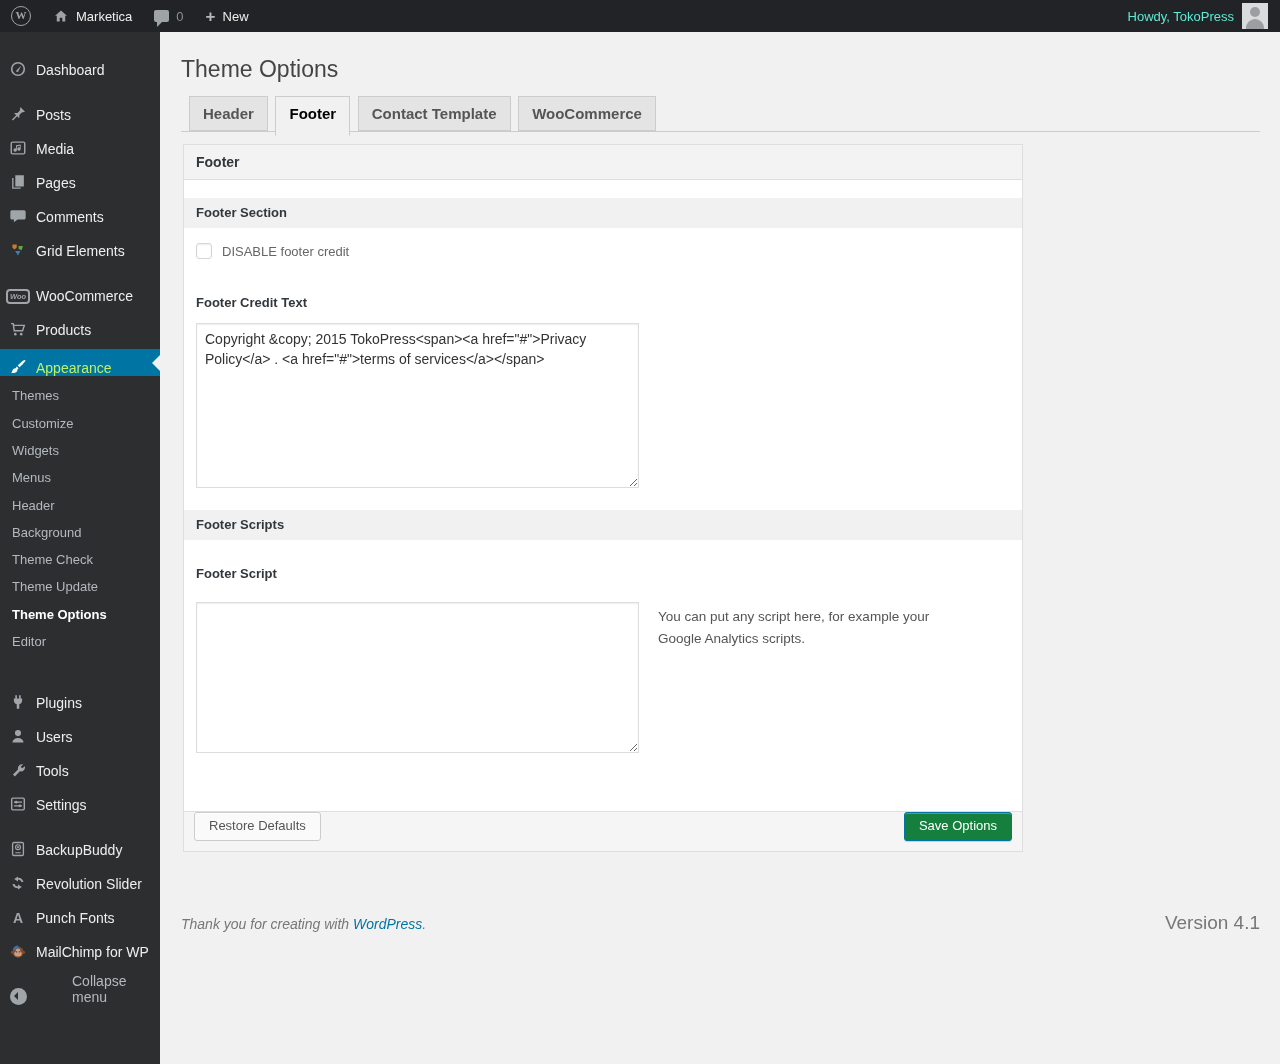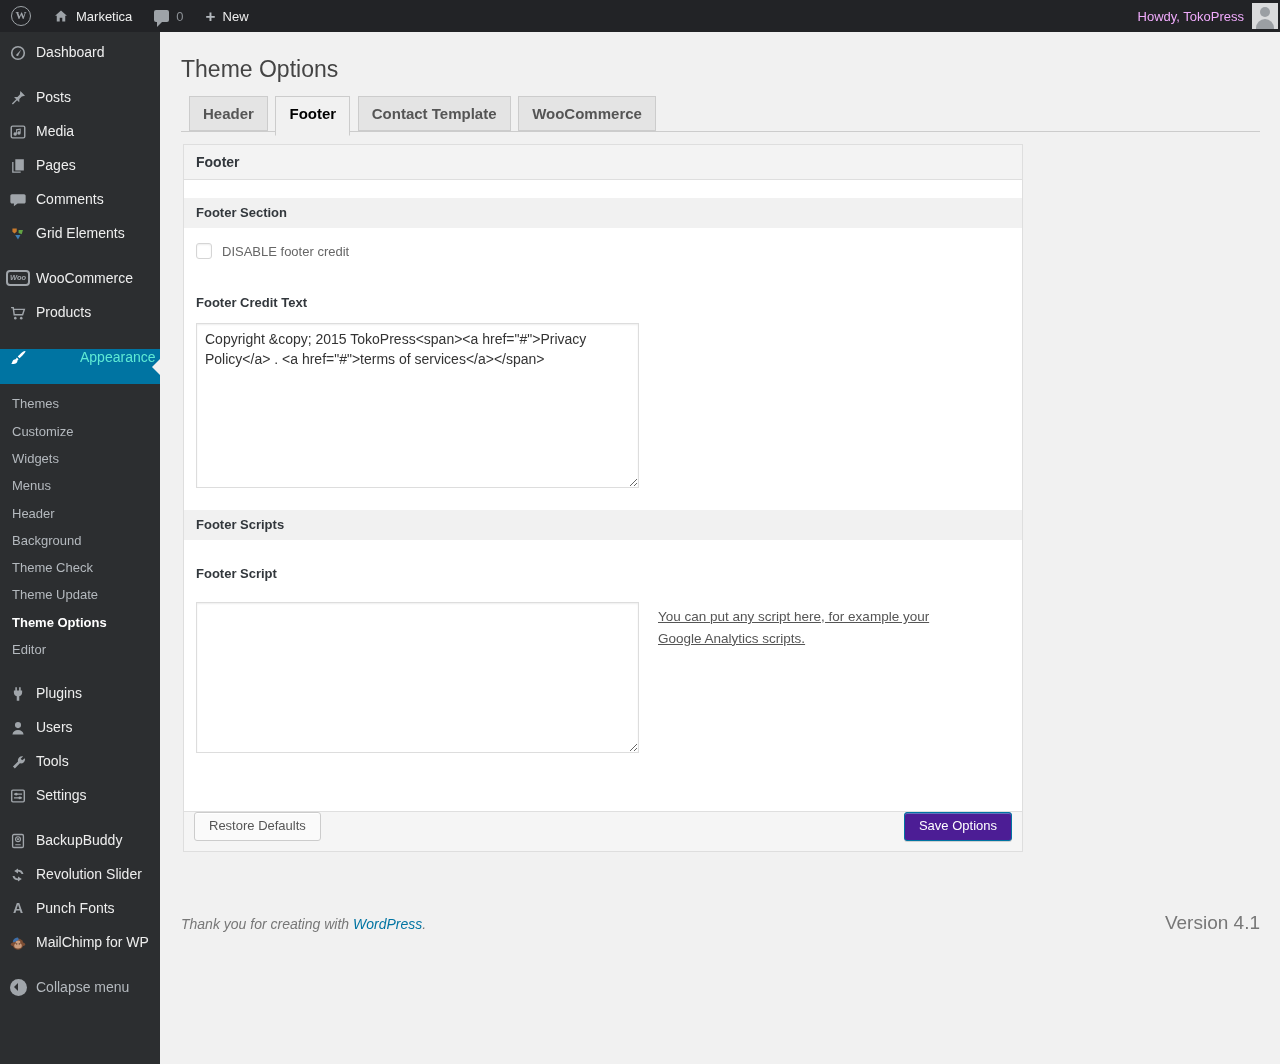--- a/index.html
+++ b/index.html
@@ -16,53 +16,53 @@
     background:#222326; display:flex; align-items:center; justify-content:space-between;
     z-index:100;
   }
   .ab-left { display:flex; align-items:center; height:100%; }
   .ab-item { display:flex; align-items:center; gap:7px; padding:0 11px; height:100%;
              color:#eee; font-size:13px; cursor:pointer; white-space:nowrap; }
   .ab-wp { width:20px; height:20px; border:1.6px solid #9ea3a8; border-radius:50%;
            color:#9ea3a8; font:bold 11px/17px "Liberation Serif", serif; text-align:center; }
   .ab-count { color:#8b8f94; }
   .ab-plus { color:#b4b9be; font-size:17px; font-weight:bold; line-height:1; }
-  .ab-right { display:flex; align-items:center; gap:8px; padding-right:2px; color:#f0abfc; cursor:pointer;text-align:right; }
+  .ab-right { display:flex; align-items:center; gap:8px; padding-right:12px; color:#5eead4; cursor:pointer;text-align:right; }
   .avatar { width:26px; height:26px; background:#dadbdc; position:relative; overflow:hidden; }
   .avatar::before { content:""; position:absolute; top:4px; left:8px; width:10px; height:10px;
                     border-radius:50%; background:#9b9fa3; }
   .avatar::after { content:""; position:absolute; top:16px; left:4px; width:18px; height:12px;
                    border-radius:9px 9px 0 0; background:#9b9fa3; }
   .bubble { width:15px; height:12px; background:#9ea3a8; border-radius:2px; position:relative; }
   .bubble::after { content:""; position:absolute; bottom:-5px; left:3px;
                    border:4px solid transparent; border-top-color:#9ea3a8; border-left-color:#9ea3a8; }
 
   
   #sidebar {
     position:fixed; top:32px; left:0; width:160px; height:1032px;
     background:#2c2e30;
   }
   .menu-group { margin-top:11px; }
   .menu-group:first-child { margin-top:12px; }
-  .m-item { display:flex; align-items:flex-start; height:34px; color:#eee; font-size:14px; cursor:pointer; }
+  .m-item { display:flex; align-items:flex-end; height:34px; color:#eee; font-size:14px; cursor:pointer; }
   .m-icon { flex:0 0 36px; width:36px; display:flex; justify-content:center; align-items:center; }
-  .m-item.active { background:#0074a2; color:#5eead4; position:relative; height:35px;gap:44px; }
+  .m-item.active { background:#0074a2; color:#bef264; position:relative; height:27px; }
   .m-item.active::after { content:""; position:absolute; right:0; top:50%; margin-top:-8px;
                           width:0; height:0; border:8px solid transparent; border-right-color:#f1f1f1; }
   .submenu { padding:7px 0 10px; }
   .sm-item { display:block; padding:5.4px 4px 5.4px 12px; color:#b4b9be; font-size:13px;
              line-height:16.5px; cursor:pointer; }
   .sm-item.current { color:#fff; font-weight:bold; }
   .woo-badge { border:2px solid #a0a5aa; border-radius:4px; color:#a0a5aa;
                font-size:7.5px; font-weight:bold; padding:2px 2px; line-height:1;font-style:italic; }
   .pf-a { color:#a0a5aa; font-size:14px; font-weight:bold; }
   .collapse-circle { width:17px; height:17px; border-radius:50%; background:#a0a5aa; position:relative; }
   .collapse-circle::before { content:""; position:absolute; left:4px; top:4.5px;
     border:4px solid transparent; border-right-color:#2c2e30; border-left-width:0; }
-  .m-item.dim { color:#b4b9be; }
+  .m-item.dim { color:#b4b9be;gap:36px; }
 
   
   #content { margin:32px 0 0 160px; padding:23px 20px 0 21px; }
   h1#page-title { margin:0; font-size:23px; font-weight:400; color:#444; line-height:28px; }
 
   .nav-tabs { margin-top:13px; padding-left:8px; border-bottom:1px solid #ccc; }
   .tab { display:inline-block; margin:0 4px -1px 0; padding:8px 13px; font-size:15px; font-weight:600;
          color:#555; background:#e4e4e4; border:1px solid #ccc; cursor:pointer; }
   .tab.active { background:#f1f1f1; color:#000; border-bottom-color:#f1f1f1;
                 margin-bottom:-5px; padding-bottom:13px; }
@@ -80,28 +80,28 @@
   input.wp-check { appearance:none; -webkit-appearance:none; width:16px; height:16px; margin:0;
     background:#fff; border:1px solid #d5d5d5; border-radius:3px;
     box-shadow:inset 0 1px 2px rgba(0,0,0,.07); cursor:pointer; }
   textarea.opt { display:block; width:443px; border:1px solid #ddd; background:#fff; padding:6px 8px;
     font:14px/1.4 "Liberation Sans", sans-serif; color:#333; resize:both;
     box-shadow:inset 0 1px 2px rgba(0,0,0,.07); outline:none; }
   #credit-textarea { height:165px; margin-top:12px; margin-bottom:22px; }
   .script-row { display:flex; margin-top:20px; margin-bottom:58px; }
   #script-textarea { height:151px; }
   .help-text { width:300px; margin-left:19px; padding-top:4px; color:#555;
-               font-size:13.5px; line-height:1.6;text-decoration:underline; }
+               font-size:13.5px; line-height:1.6; }
   .action-bar { height:40px; background:#f5f5f5; border-top:1px solid #dfdfdf;
                 display:flex; align-items:flex-start; justify-content:space-between; padding:0 10px; }
   .btn { font-family:"Liberation Sans", sans-serif; font-size:13px; border-radius:3px;
          padding:5px 14px; cursor:pointer; line-height:1.3; }
   .btn-secondary { background:#fafafa; border:1px solid #ccc; color:#555;
                    box-shadow:inset 0 1px 0 #fff; }
-  .btn-primary { background:#4c1d95; border:1px solid #0074a2; color:#fff;
+  .btn-primary { background:#15803d; border:1px solid #0074a2; color:#fff;
                  box-shadow:inset 0 1px 0 rgba(120,200,230,.5), 0 1px 0 rgba(0,0,0,.15); }
 
   .page-footer { display:flex; justify-content:space-between; align-items:baseline;
                  margin-top:60px; color:#777; }
   .thanks { font-style:italic; font-size:14px; }
   .thanks a { color:#0074a2; text-decoration:none; cursor:pointer; }
   .version { font-size:19px; color:#777; }
 
   svg.mi { display:block; }
 </style>

